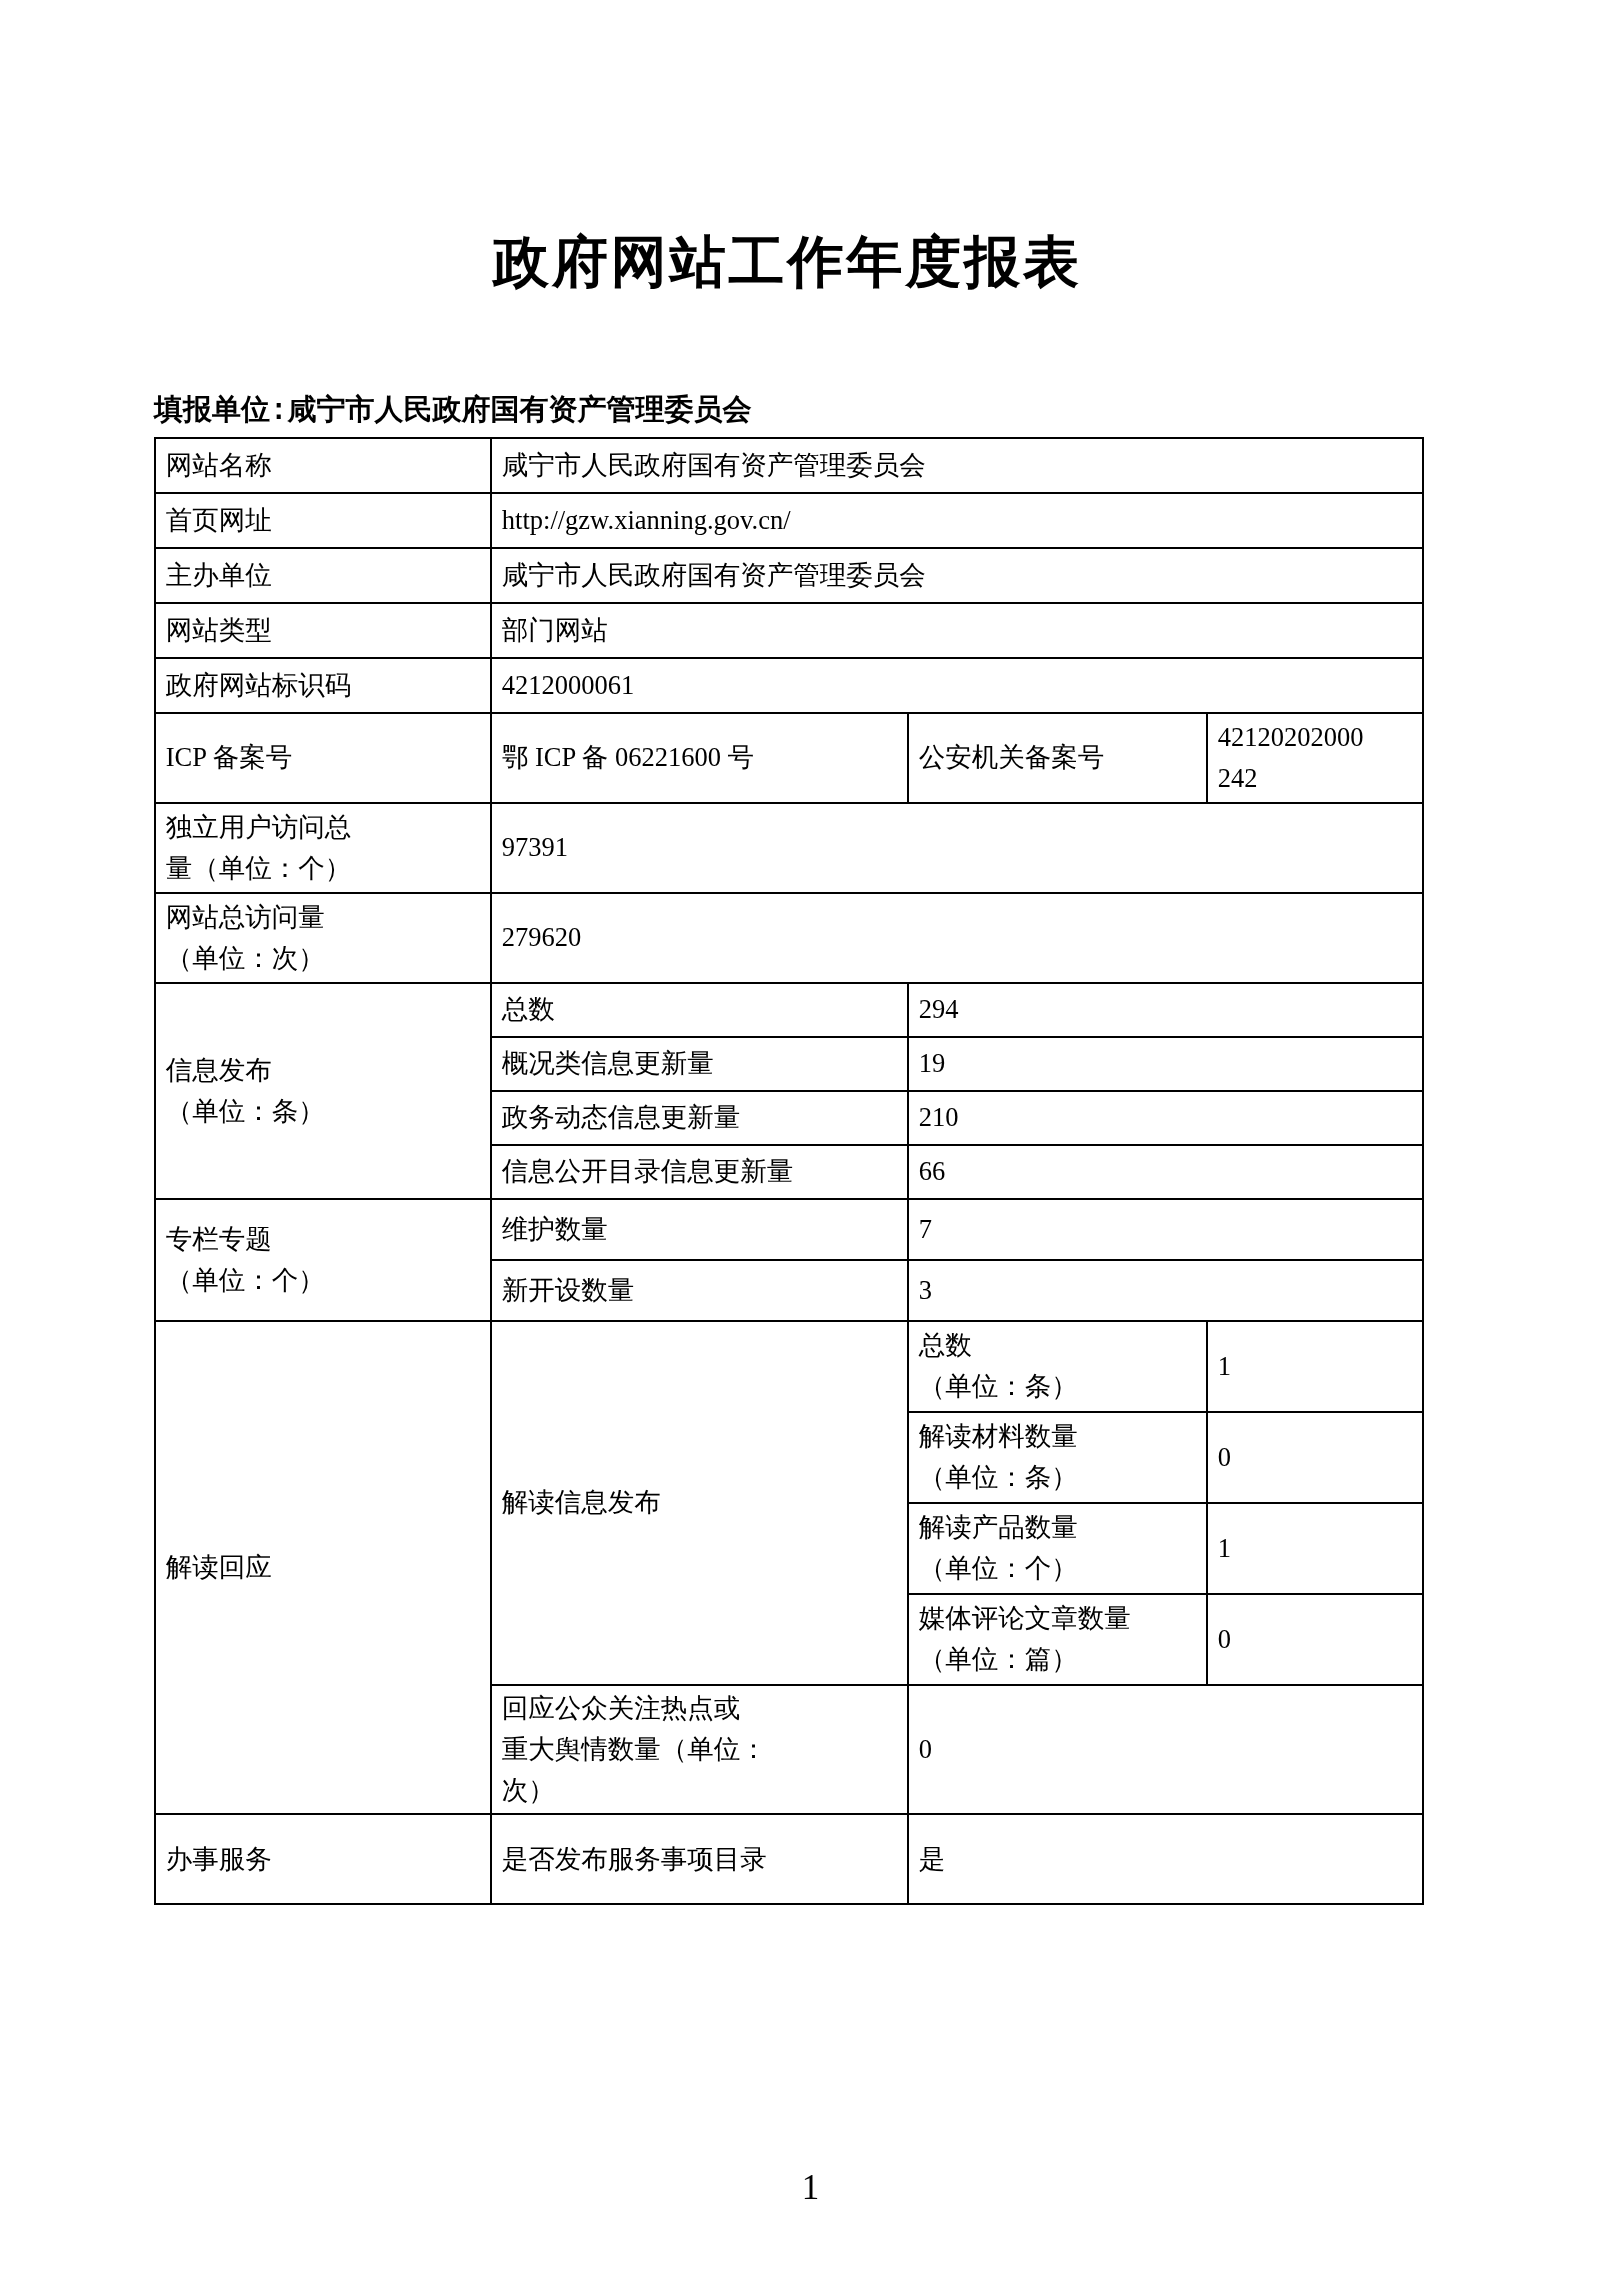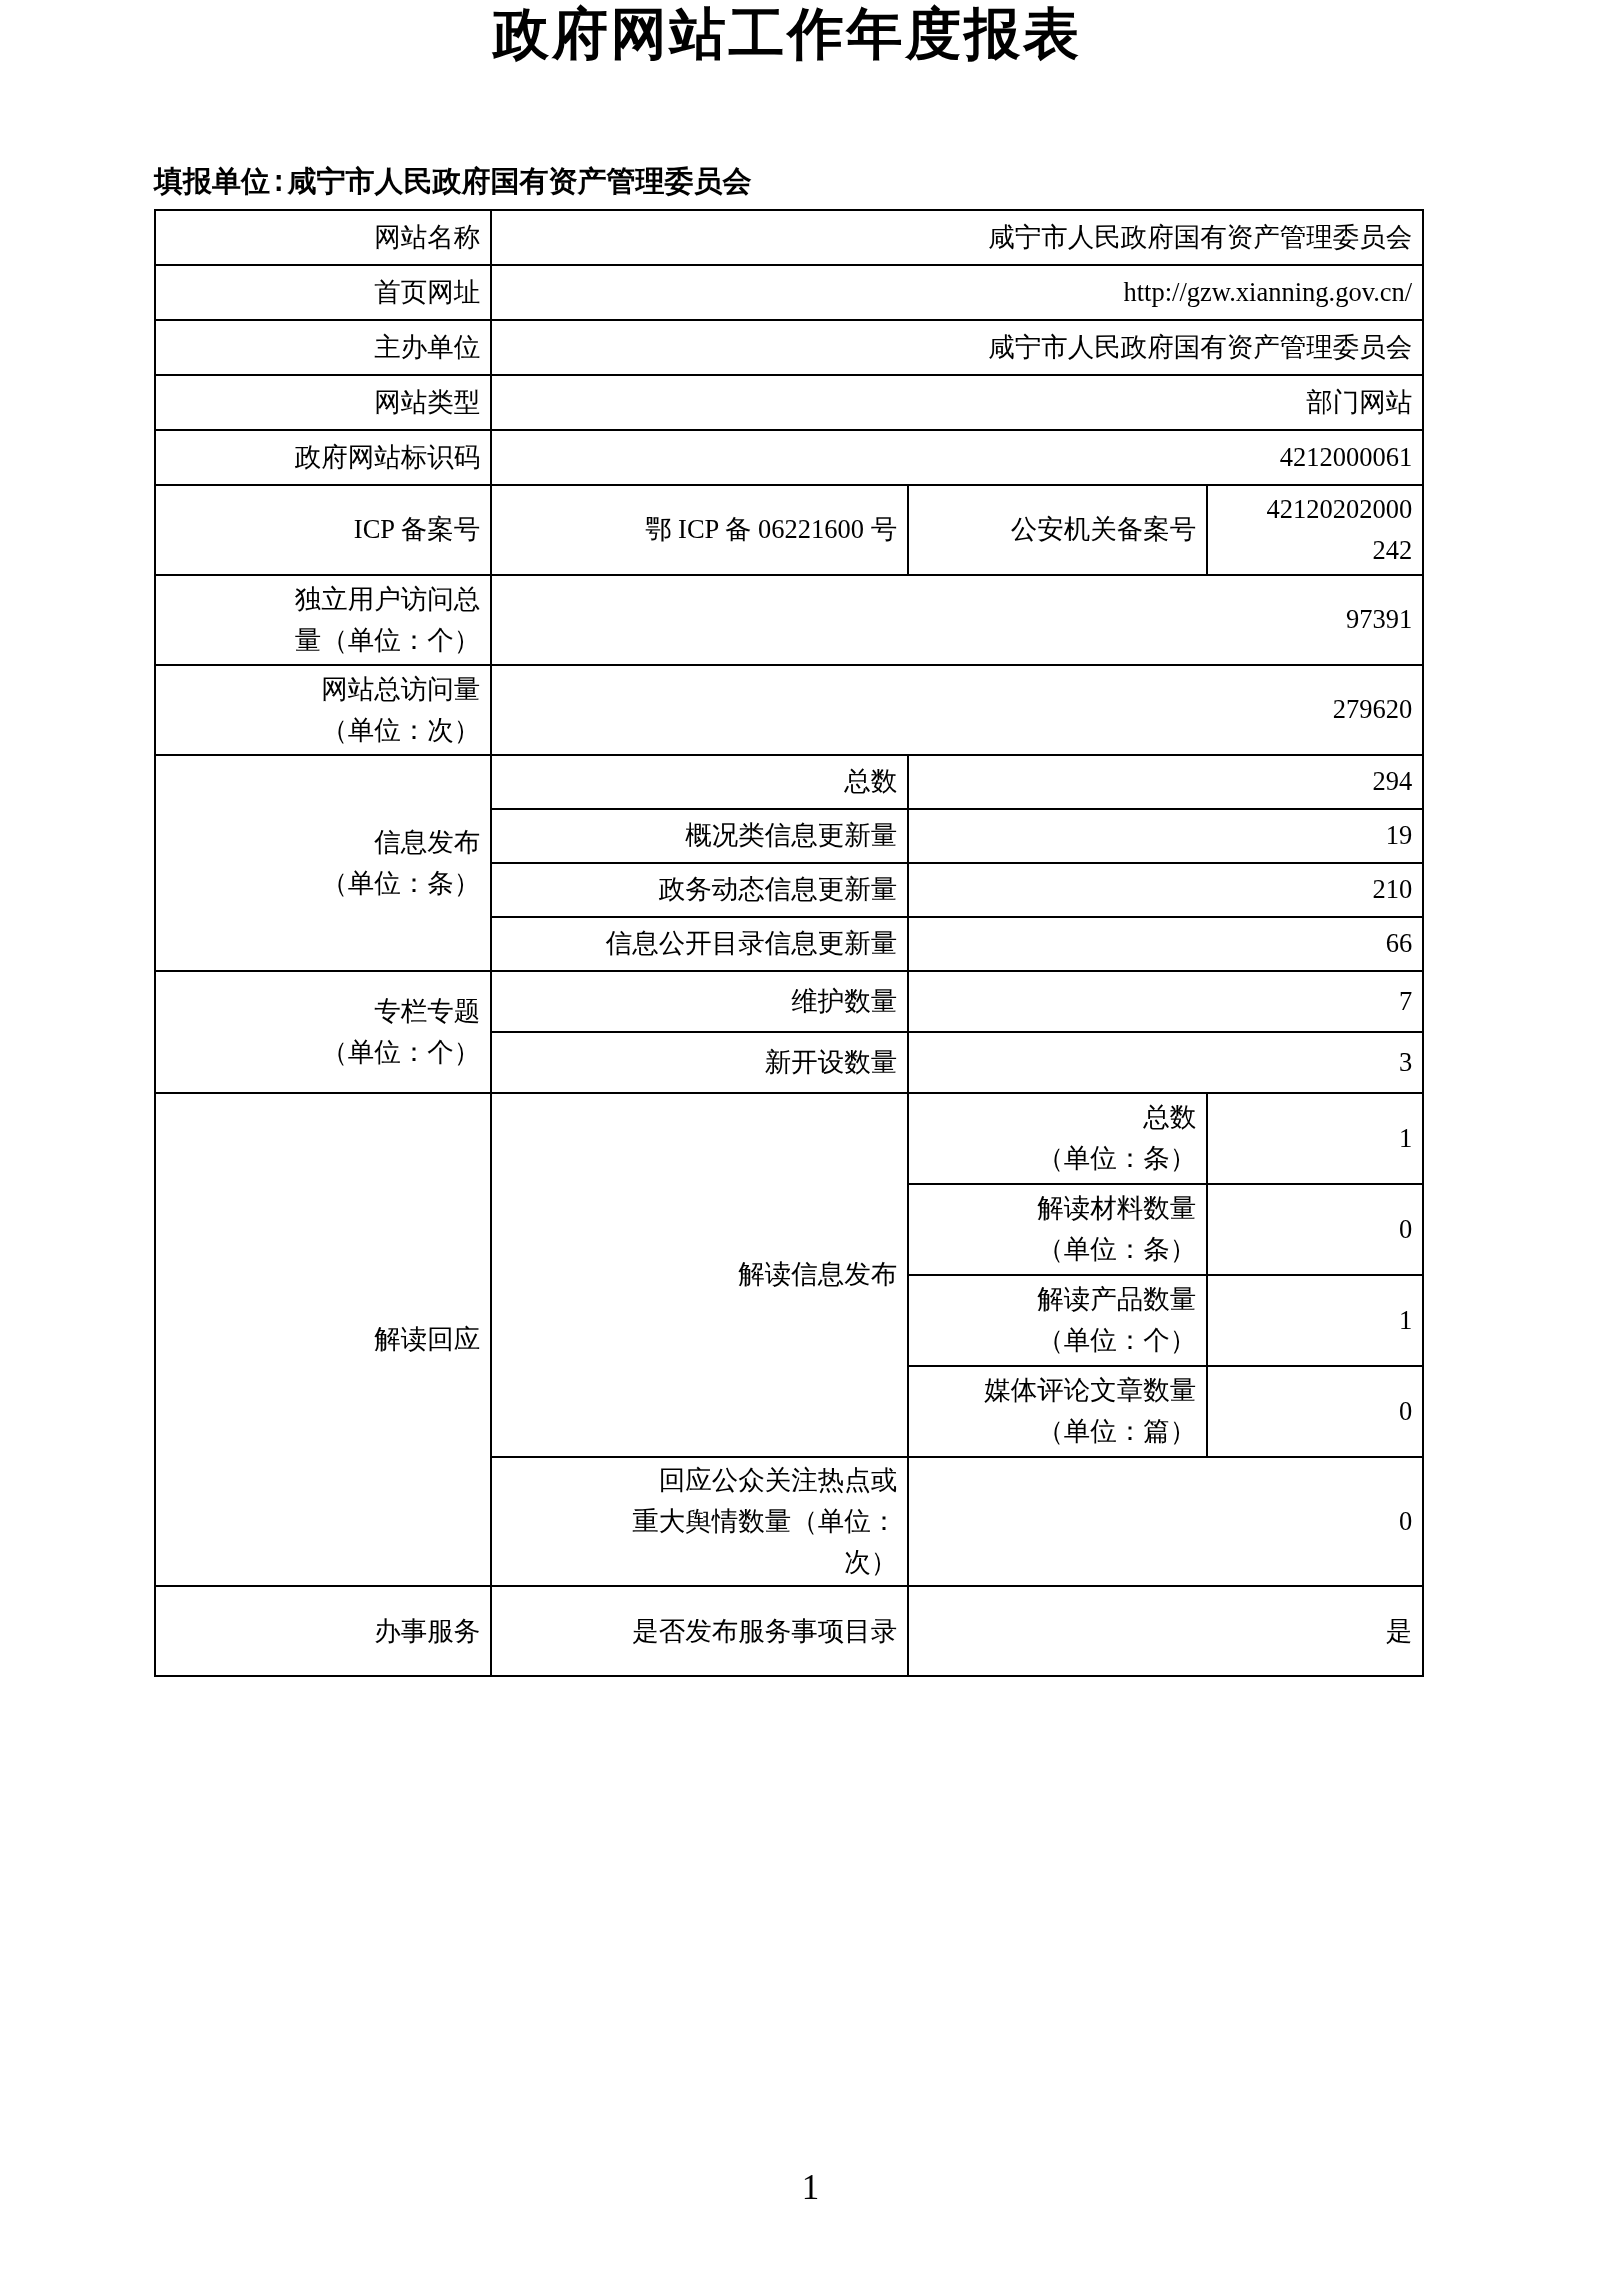--- a/index.html
+++ b/index.html
@@ -5,20 +5,21 @@
   html,body{margin:0;padding:0;}
   body{
     width:1621px;height:2293px;
     background:#ffffff;color:#000000;
     font-family:"Liberation Serif", serif;
     position:relative;overflow:hidden;
   }
   .doc{
     width:1267px;
     margin-left:154px;
+    padding-top:228px;
   }
   .title{
     font-family:"Liberation Sans", sans-serif;
     font-weight:700;
     font-size:56px;
     letter-spacing:2.9px;
     text-align:center;
     line-height:1.2;
   }
   .subtitle{
@@ -37,21 +38,21 @@
     line-height:1.2;
   }
   table.report{
     border-collapse:collapse;
     table-layout:fixed;
     width:1267px;
     border:2.9px solid #000;
   }
   table.report td{
     border:2px solid #000;
-    text-align:right;
+    text-align:left;
     vertical-align:middle;
     font-size:26.5px;
     line-height:1.55;
     padding:2px 9.8px;
     white-space:pre-line;
     overflow:hidden;
   }
   tr.h56{height:55px;}
   tr.h100{height:90px;}
   tr.h55{height:54px;}

